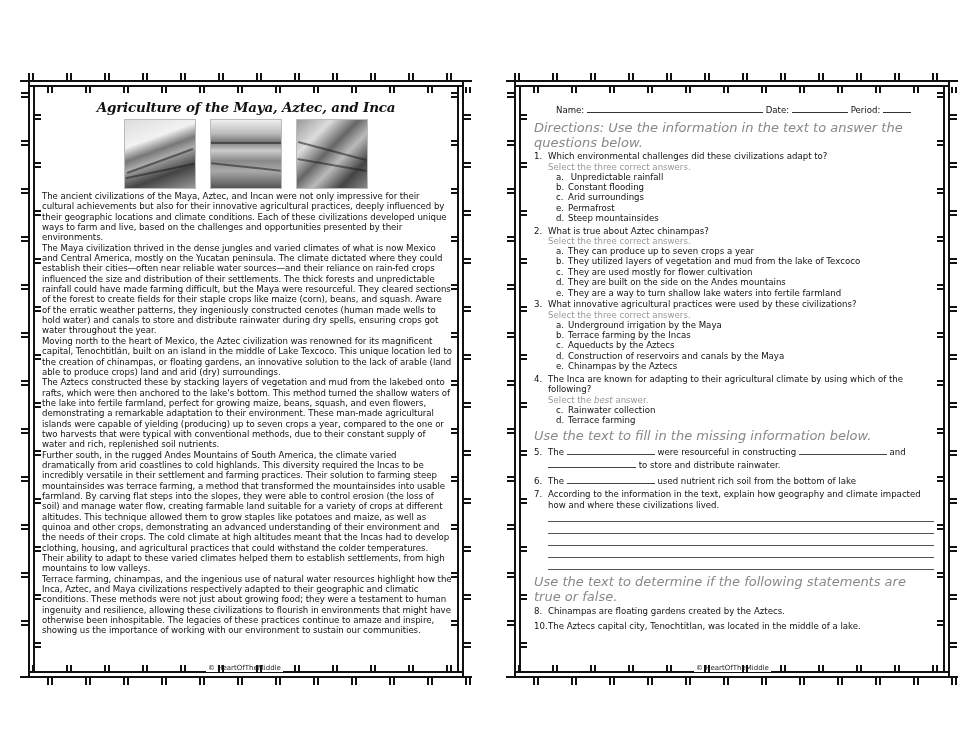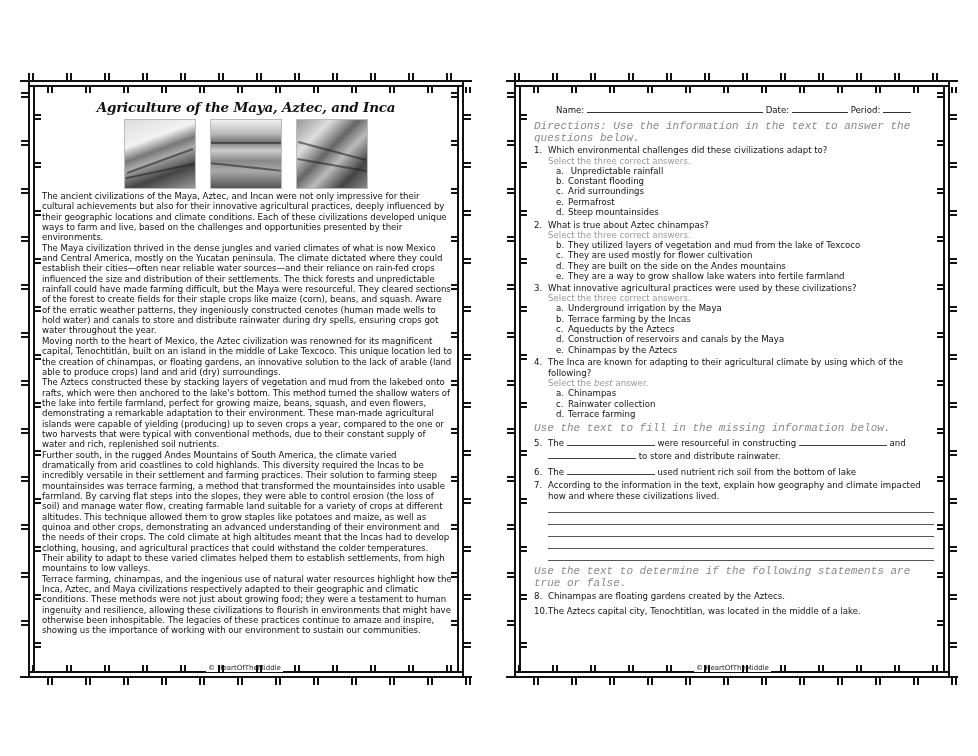--- a/index.html
+++ b/index.html
@@ -25,21 +25,21 @@
   .pic1 { background: linear-gradient(160deg, #ddd 0%, #f2f2f2 30%, #777 45%, #aaa 55%, #444 75%, #999 100%); }
   .pic2 { background: linear-gradient(180deg, #eee 0%, #bbb 20%, #777 32%, #ccc 45%, #888 60%, #aaa 75%, #555 100%); }
   .pic3 { background: linear-gradient(135deg, #999 0%, #ddd 25%, #666 45%, #bbb 60%, #444 80%, #888 100%); }
   .pic .ridge { position: absolute; left: 0; right: 0; height: 2px; background: rgba(30,30,30,0.55); }
   .body-text { font-size: 8.6px; line-height: 10.35px; margin-top: 2px; padding-left: 2px; letter-spacing: -0.05px; }
   .body-text p { margin: 0; }
   .footer-mark { position: absolute; bottom: 14px; font-size: 7px; color: #222; background: #fff; padding: 0 2px; }
   
   .name-line { font-size: 8.6px; margin-top: 14px; padding-left: 22px; white-space: nowrap; }
   .name-line .blank { display: inline-block; border-bottom: 1px solid #333; height: 8px; vertical-align: baseline; }
-  .directions { font-size: 11px; color: #888; font-style: italic; margin-top: 5px; font-family: Liberation Mono, monospace; }
+  .directions { font-size: 13px; color: #888; font-style: italic; margin-top: 5px; }
   .q { font-size: 8.6px; line-height: 10.5px; margin-top: 1px; }
   .q .num { display: inline-block; width: 14px; }
   .q .qtext { display: inline-block; vertical-align: top; width: 380px; }
   .select { font-size: 8.6px; color: #999; padding-left: 14px; line-height: 10px; }
   .opts { padding-left: 22px; font-size: 8.6px; line-height: 10.4px; }
   .opts .letter { display: inline-block; width: 12px; }
   .fill { font-size: 8.6px; line-height: 13px; }
   .fill .blank { display: inline-block; border-bottom: 1px solid #444; height: 8px; }
   .wline { height: 11px; border-bottom: 1px solid #555; margin-left: 14px; margin-right: 2px; }
   .tf { font-size: 8.6px; line-height: 15px; }
@@ -309,44 +309,44 @@
         <div><span class="letter">c.</span><span>Arid surroundings</span></div>
         <div><span class="letter">e.</span><span>Permafrost</span></div>
         <div><span class="letter">d.</span><span>Steep mountainsides</span></div>
       </div>
     </div>
 
     <div style="margin-top:2px">
       <div class="q"><span class="num">2.</span><span class="qtext">What is true about Aztec chinampas?</span></div>
       <div class="select">Select the three correct answers.</div>
       <div class="opts">
+        <div><span class="letter">a.</span><span>They can produce up to seven crops a year</span></div>
         <div><span class="letter">b.</span><span>They utilized layers of vegetation and mud from the lake of Texcoco</span></div>
         <div><span class="letter">c.</span><span>They are used mostly for flower cultivation</span></div>
         <div><span class="letter">d.</span><span>They are built on the side on the Andes mountains</span></div>
-        <div><span class="letter">e.</span><span>They are a way to grow shallow lake waters into fertile farmland</span></div>
+        <div><span class="letter">e.</span><span>They are a way to turn shallow lake waters into fertile farmland</span></div>
       </div>
     </div>
 
     <div>
       <div class="q"><span class="num">3.</span><span class="qtext">What innovative agricultural practices were used by these civilizations?</span></div>
       <div class="select">Select the three correct answers.</div>
       <div class="opts">
         <div><span class="letter">a.</span><span>Underground irrigation by the Maya</span></div>
         <div><span class="letter">b.</span><span>Terrace farming by the Incas</span></div>
         <div><span class="letter">c.</span><span>Aqueducts by the Aztecs</span></div>
         <div><span class="letter">d.</span><span>Construction of reservoirs and canals by the Maya</span></div>
         <div><span class="letter">e.</span><span>Chinampas by the Aztecs</span></div>
       </div>
     </div>
 
     <div style="margin-top:2px">
       <div class="q"><span class="num">4.</span><span class="qtext">The Inca are known for adapting to their agricultural climate by using which of the following?</span></div>
       <div class="select"><span>Select the </span><em>best</em><span> answer.</span></div>
       <div class="opts">
-        <div><span class="letter">a.</span><span>Chinampas</span></div>
         <div><span class="letter">c.</span><span>Rainwater collection</span></div>
         <div><span class="letter">d.</span><span>Terrace farming</span></div>
       </div>
     </div>
 
     <div class="directions" style="margin-top:3px">Use the text to fill in the missing information below.</div>
 
     <div class="fill" style="margin-top:3px">
       <div><span class="num" style="display:inline-block;width:14px">5.</span><span>The</span> <span class="blank" style="width:88px"></span> <span>were resourceful in constructing</span> <span class="blank" style="width:88px"></span> <span>and</span></div>
       <div style="padding-left:14px"><span class="blank" style="width:88px"></span> <span>to store and distribute rainwater.</span></div>

